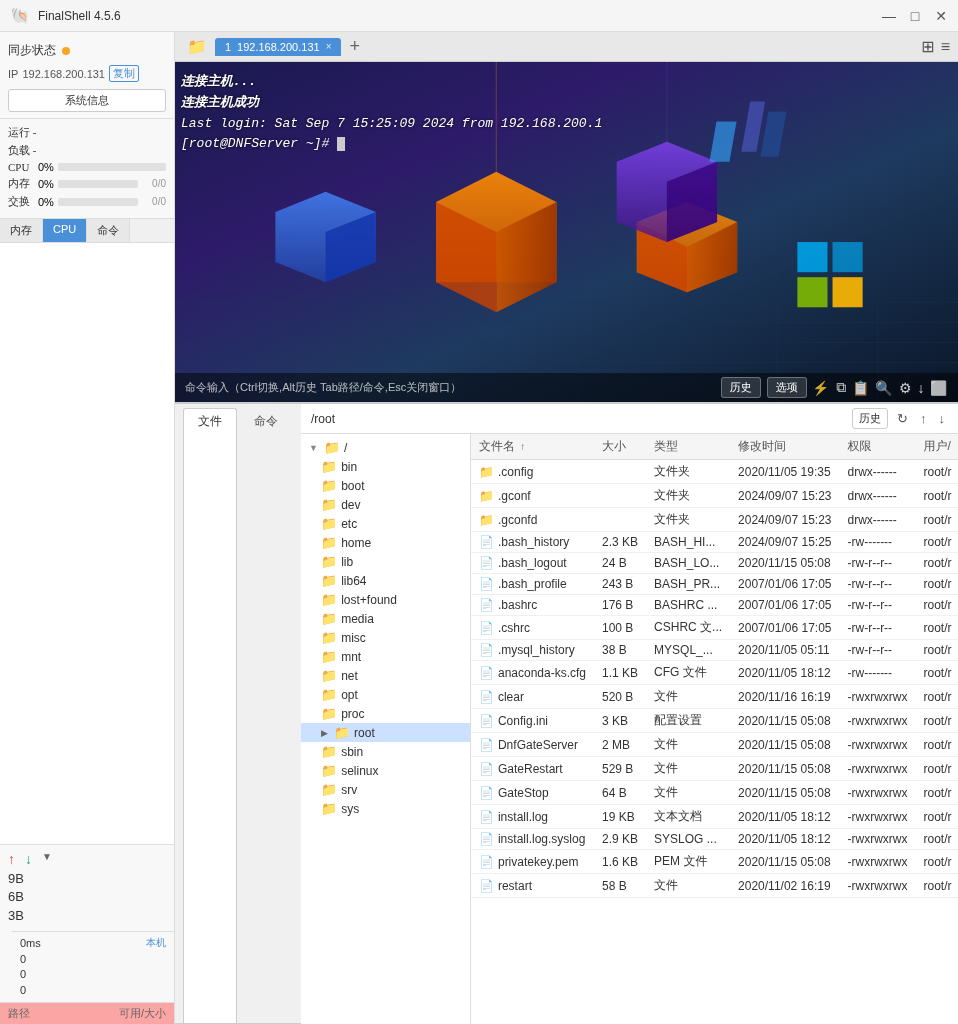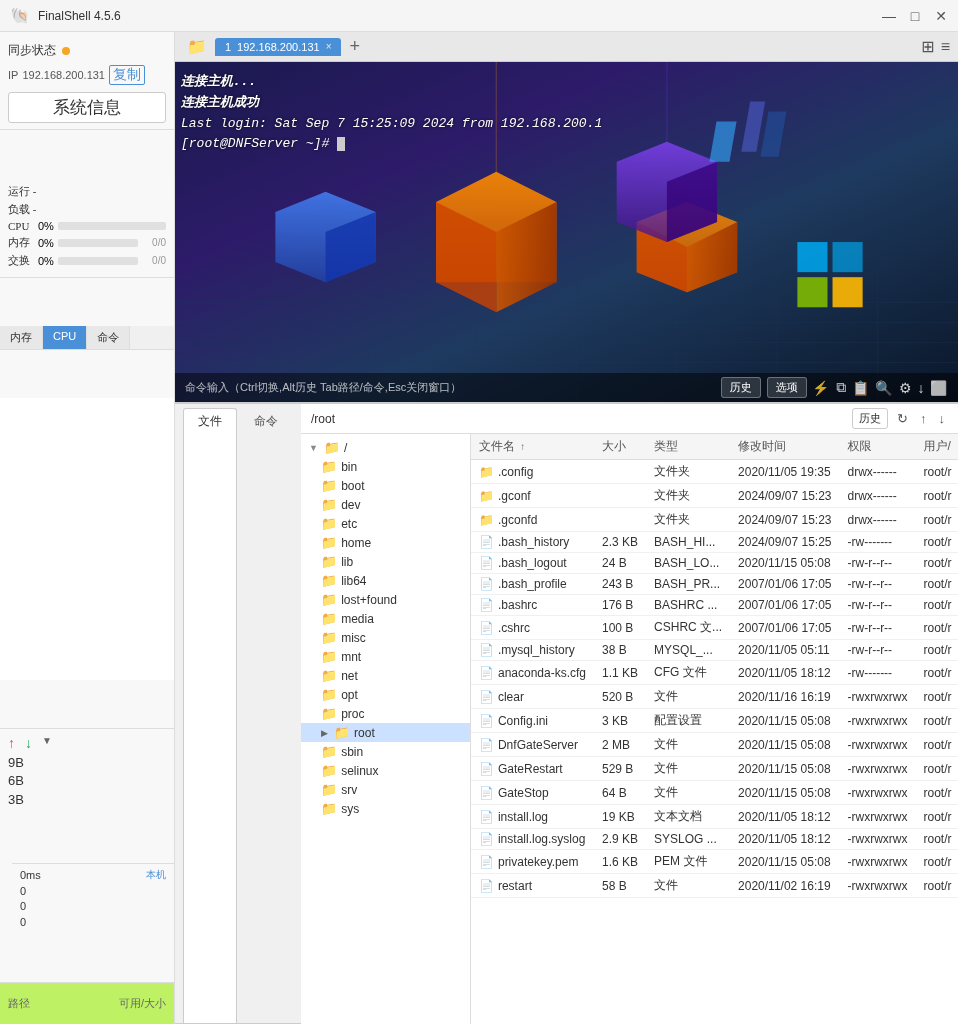--- a/index.html
+++ b/index.html
@@ -8,27 +8,27 @@
     
     .title-bar { background: #f5f5f5; height: 32px; display: flex; align-items: center; justify-content: space-between; border-bottom: 1px solid #ddd; padding: 0 10px; }
     .title-bar-left { display: flex; align-items: center; gap: 8px; font-size: 12px; color: #333; }
     .title-bar-right { display: flex; gap: 12px; align-items: center; }
     .title-btn { width: 14px; height: 14px; cursor: pointer; font-size: 14px; color: #555; display: flex; align-items: center; justify-content: center; }
 
     
     .main-container { display: flex; height: 992px; }
 
     
-    .sidebar { width: 175px; background: #f8f8f8; border-right: 1px solid #ddd; display: flex; flex-direction: column; flex-shrink: 0; gap: 48px; }
+    .sidebar { width: 175px; background: #f8f8f8; border-right: 1px solid #ddd; display: flex; flex-direction: column; flex-shrink: 0; }
     .sidebar-header { padding: 6px 8px; border-bottom: 1px solid #ddd; }
     .sync-status { display: flex; align-items: center; gap: 6px; font-size: 12px; color: #333; padding: 4px 0; }
     .status-dot { width: 8px; height: 8px; border-radius: 50%; background: #f5a623; }
     .ip-row { display: flex; align-items: center; gap: 4px; font-size: 11px; color: #555; padding: 2px 0; }
-    .copy-btn { font-size: 14px; color: #4a90d9; cursor: pointer; border: 1px solid #4a90d9; padding: 0 3px; border-radius: 2px; }
-    .sys-info-btn { width: 100%; margin-top: 5px; padding: 3px 0; background: white; border: 1px solid #ccc; border-radius: 3px; cursor: pointer; font-size: 17px; color: #333; text-align: center; }
+    .copy-btn { font-size: 11px; color: #4a90d9; cursor: pointer; border: 1px solid #4a90d9; padding: 0 3px; border-radius: 2px; }
+    .sys-info-btn { width: 100%; margin-top: 5px; padding: 3px 0; background: white; border: 1px solid #ccc; border-radius: 3px; cursor: pointer; font-size: 11px; color: #333; text-align: center; }
 
     .resource-section { padding: 6px 8px; border-bottom: 1px solid #ddd; }
     .resource-row { display: flex; align-items: center; margin-bottom: 3px; font-size: 11px; }
     .resource-label { width: 30px; color: #333; flex-shrink: 0; font-family: Liberation Serif, serif; }
     .resource-bar-container { display: flex; align-items: center; gap: 4px; flex: 1; }
     .progress-bar { height: 8px; background: #e0e0e0; border-radius: 2px; flex: 1; overflow: hidden; }
     .progress-fill { height: 100%; background: #4a90d9; border-radius: 2px; }
     .resource-ratio { color: #999; font-size: 10px; min-width: 24px; text-align: right; }
 
     .tabs-row { display: flex; border-bottom: 1px solid #ddd; background: #f0f0f0; }
@@ -45,21 +45,21 @@
     .arrow-down { color: #27ae60; font-size: 14px; }
     .arrow-dropdown { color: #666; font-size: 10px; cursor: pointer; }
     .net-values { font-size: 13px; color: #333; line-height: 1.4; }
 
     .latency-section { padding: 4px 8px; border-top: 1px solid #ddd; font-size: 11px; margin-left: 12px; }
     .latency-row { display: flex; align-items: center; justify-content: space-between; margin-bottom: 2px; }
     .latency-ms { color: #333; }
     .local-link { color: #4a90d9; font-size: 10px; cursor: pointer; }
     .zero-values { color: #333; line-height: 1.4; }
 
-    .file-table-header { display: flex; border-top: 1px solid #ddd; padding: 13px 8px; font-size: 11px; color: #666; background: #bef264; }
+    .file-table-header { display: flex; border-top: 1px solid #ddd; padding: 3px 8px; font-size: 11px; color: #666; background: #fca5a5; }
     .fth-path { flex: 1; }
     .fth-size { text-align: right; }
 
     
     .content-area { flex: 1; display: flex; flex-direction: column; overflow: hidden; }
 
     
     .tab-bar { background: #e8e8e8; height: 30px; display: flex; align-items: center; padding: 0 8px; gap: 4px; border-bottom: 1px solid #ccc; }
     .tab-bar-left { display: flex; gap: 4px; align-items: center; }
     .folder-icon-btn { cursor: pointer; color: #666; font-size: 16px; display: flex; align-items: center; padding: 2px 4px; }

